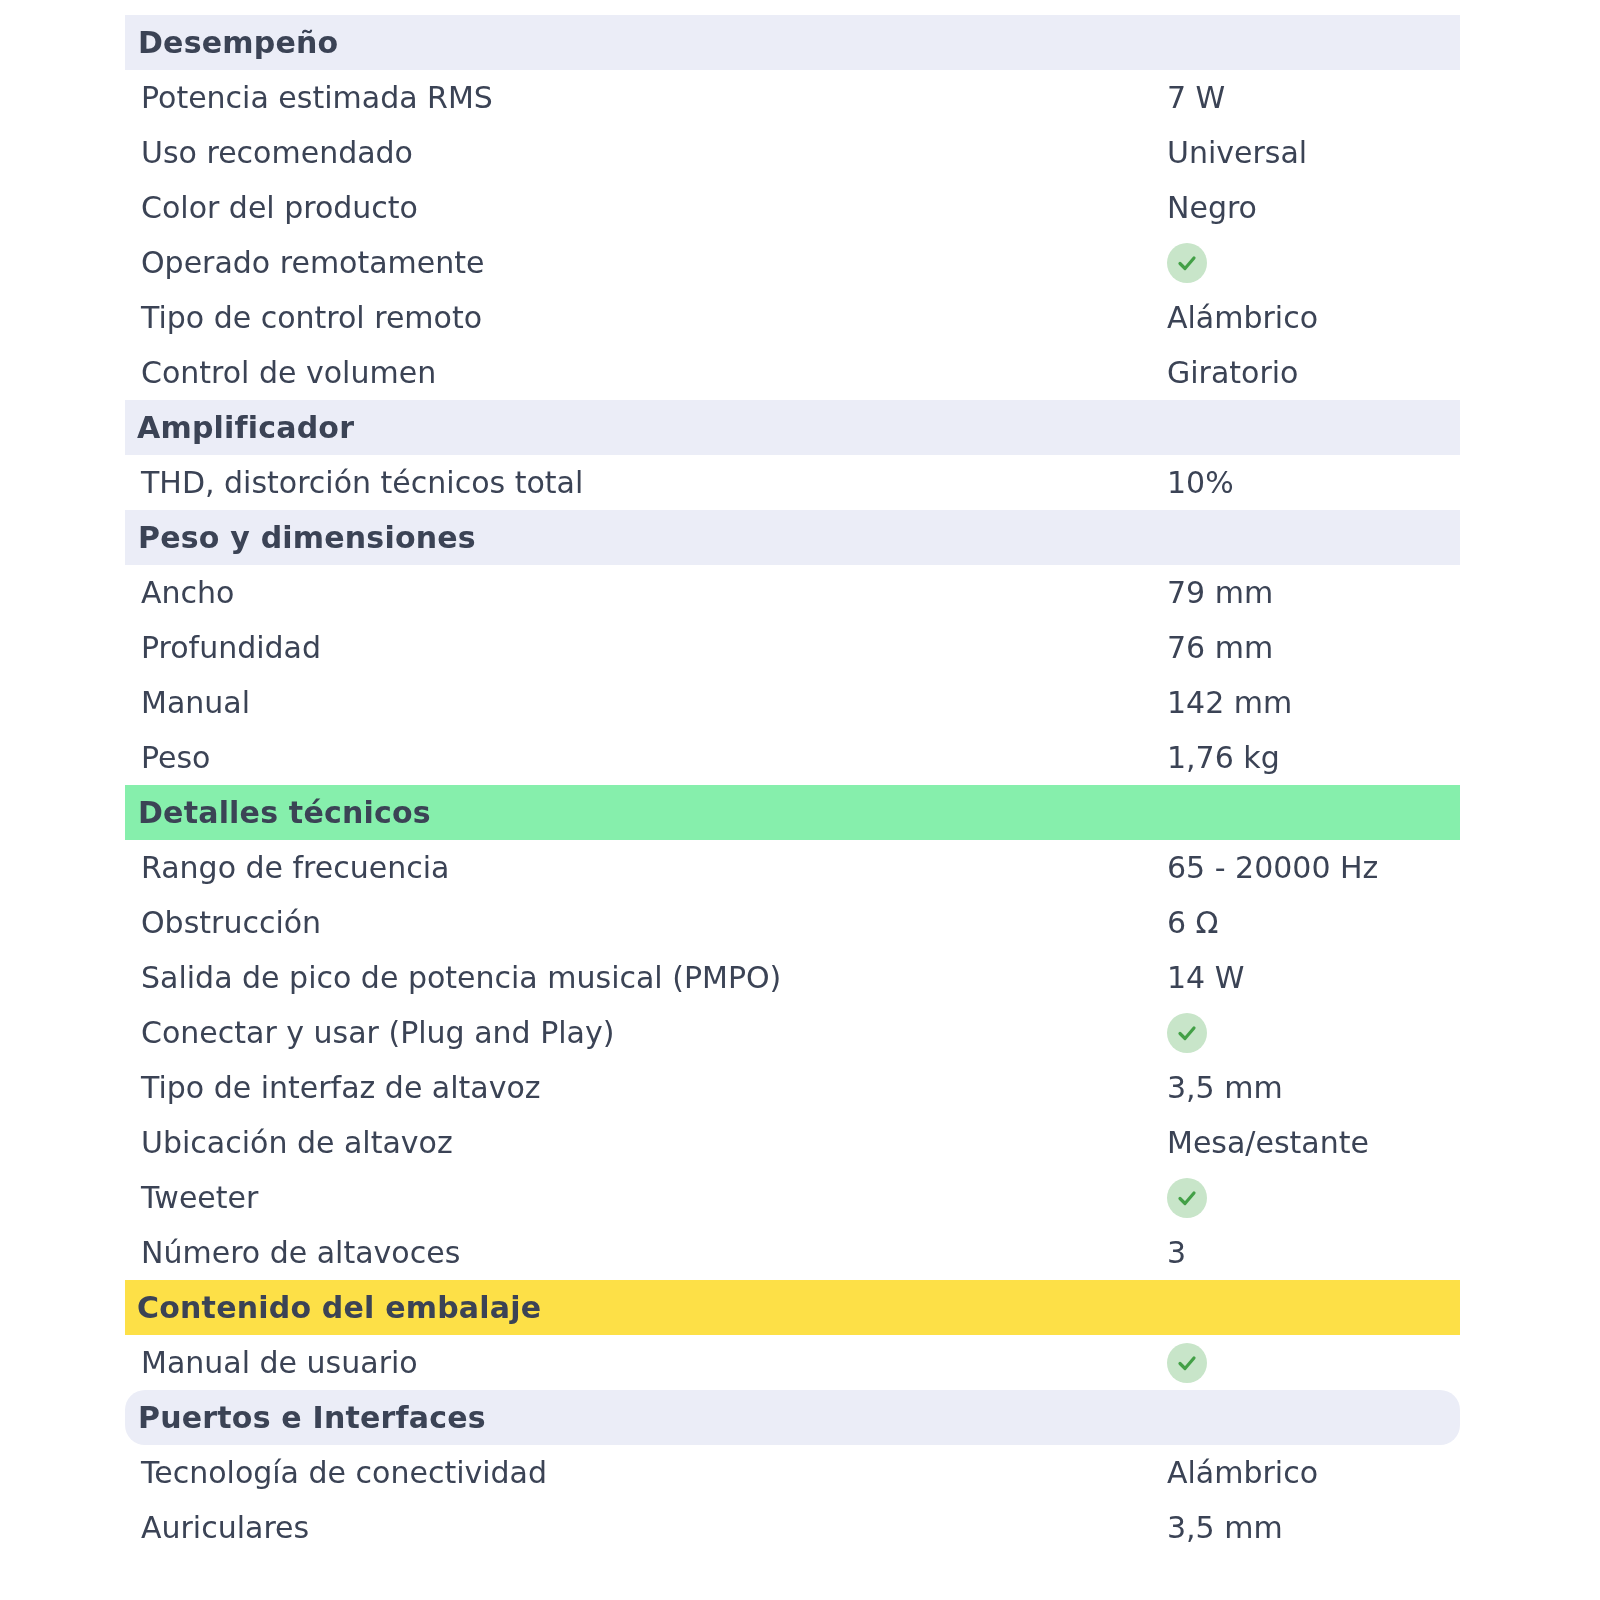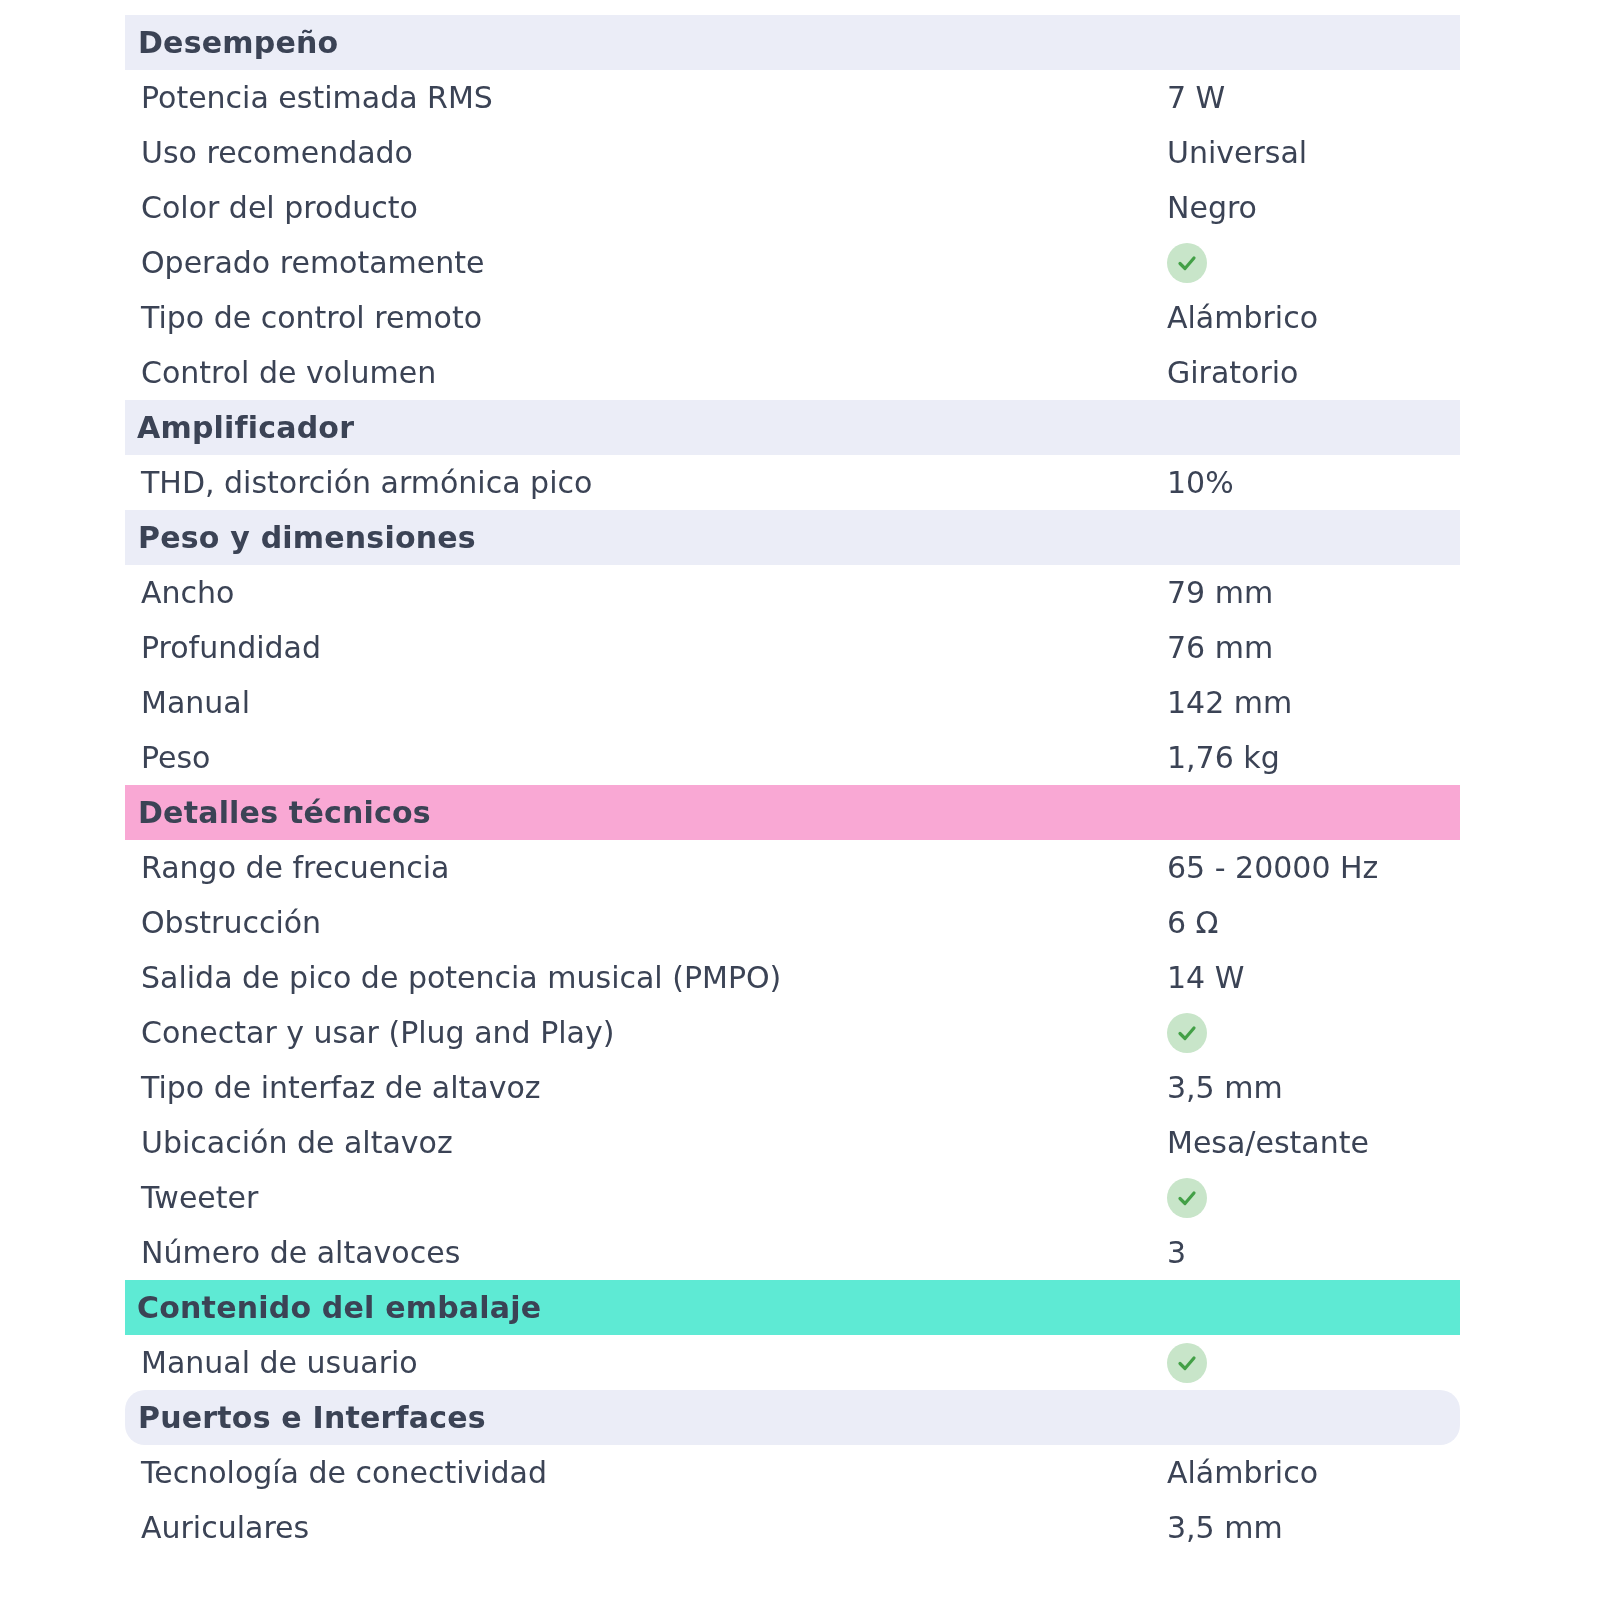--- a/index.html
+++ b/index.html
@@ -89,41 +89,41 @@
     <div class="spec-row">
       <div class="spec-label">Tipo de control remoto</div>
       <div class="spec-value">Alámbrico</div>
     </div>
     <div class="spec-row">
       <div class="spec-label">Control de volumen</div>
       <div class="spec-value">Giratorio</div>
     </div>
     <div class="section-header" style="background: rgb(235, 237, 247); padding-left: 12px;">Amplificador</div>
     <div class="spec-row">
-      <div class="spec-label">THD, distorción armónica pico</div>
+      <div class="spec-label">THD, distorción técnicos total</div>
       <div class="spec-value">10%</div>
     </div>
     <div class="section-header" style="background: rgb(235, 237, 247);">Peso y dimensiones</div>
     <div class="spec-row">
       <div class="spec-label">Ancho</div>
       <div class="spec-value">79 mm</div>
     </div>
     <div class="spec-row">
       <div class="spec-label">Profundidad</div>
       <div class="spec-value">76 mm</div>
     </div>
     <div class="spec-row">
       <div class="spec-label">Manual</div>
       <div class="spec-value">142 mm</div>
     </div>
     <div class="spec-row">
       <div class="spec-label">Peso</div>
       <div class="spec-value">1,76 kg</div>
     </div>
-    <div class="section-header" style="background: #f9a8d4;">Detalles técnicos</div>
+    <div class="section-header" style="background: #86efac;">Detalles técnicos</div>
     <div class="spec-row">
       <div class="spec-label">Rango de frecuencia</div>
       <div class="spec-value">65 - 20000 Hz</div>
     </div>
     <div class="spec-row">
       <div class="spec-label">Obstrucción</div>
       <div class="spec-value">6 Ω</div>
     </div>
     <div class="spec-row">
       <div class="spec-label">Salida de pico de potencia musical (PMPO)</div>
@@ -154,21 +154,21 @@
           <svg width="24" height="24" viewBox="0 0 24 24">
             <path d="M5 12.5 L10 17.5 L19 7" fill="none" stroke="#43a047" stroke-width="3.2" stroke-linecap="round" stroke-linejoin="round"></path>
           </svg>
         </span>
       </div>
     </div>
     <div class="spec-row">
       <div class="spec-label">Número de altavoces</div>
       <div class="spec-value">3</div>
     </div>
-    <div class="section-header" style="background: #5eead4; padding-left: 12px;">Contenido del embalaje</div>
+    <div class="section-header" style="background: #fde047; padding-left: 12px;">Contenido del embalaje</div>
     <div class="spec-row">
       <div class="spec-label">Manual de usuario</div>
       <div class="spec-value">
         <span class="check-icon" style="background: rgb(200, 229, 201);">
           <svg width="24" height="24" viewBox="0 0 24 24">
             <path d="M5 12.5 L10 17.5 L19 7" fill="none" stroke="#43a047" stroke-width="3.2" stroke-linecap="round" stroke-linejoin="round"></path>
           </svg>
         </span>
       </div>
     </div>

